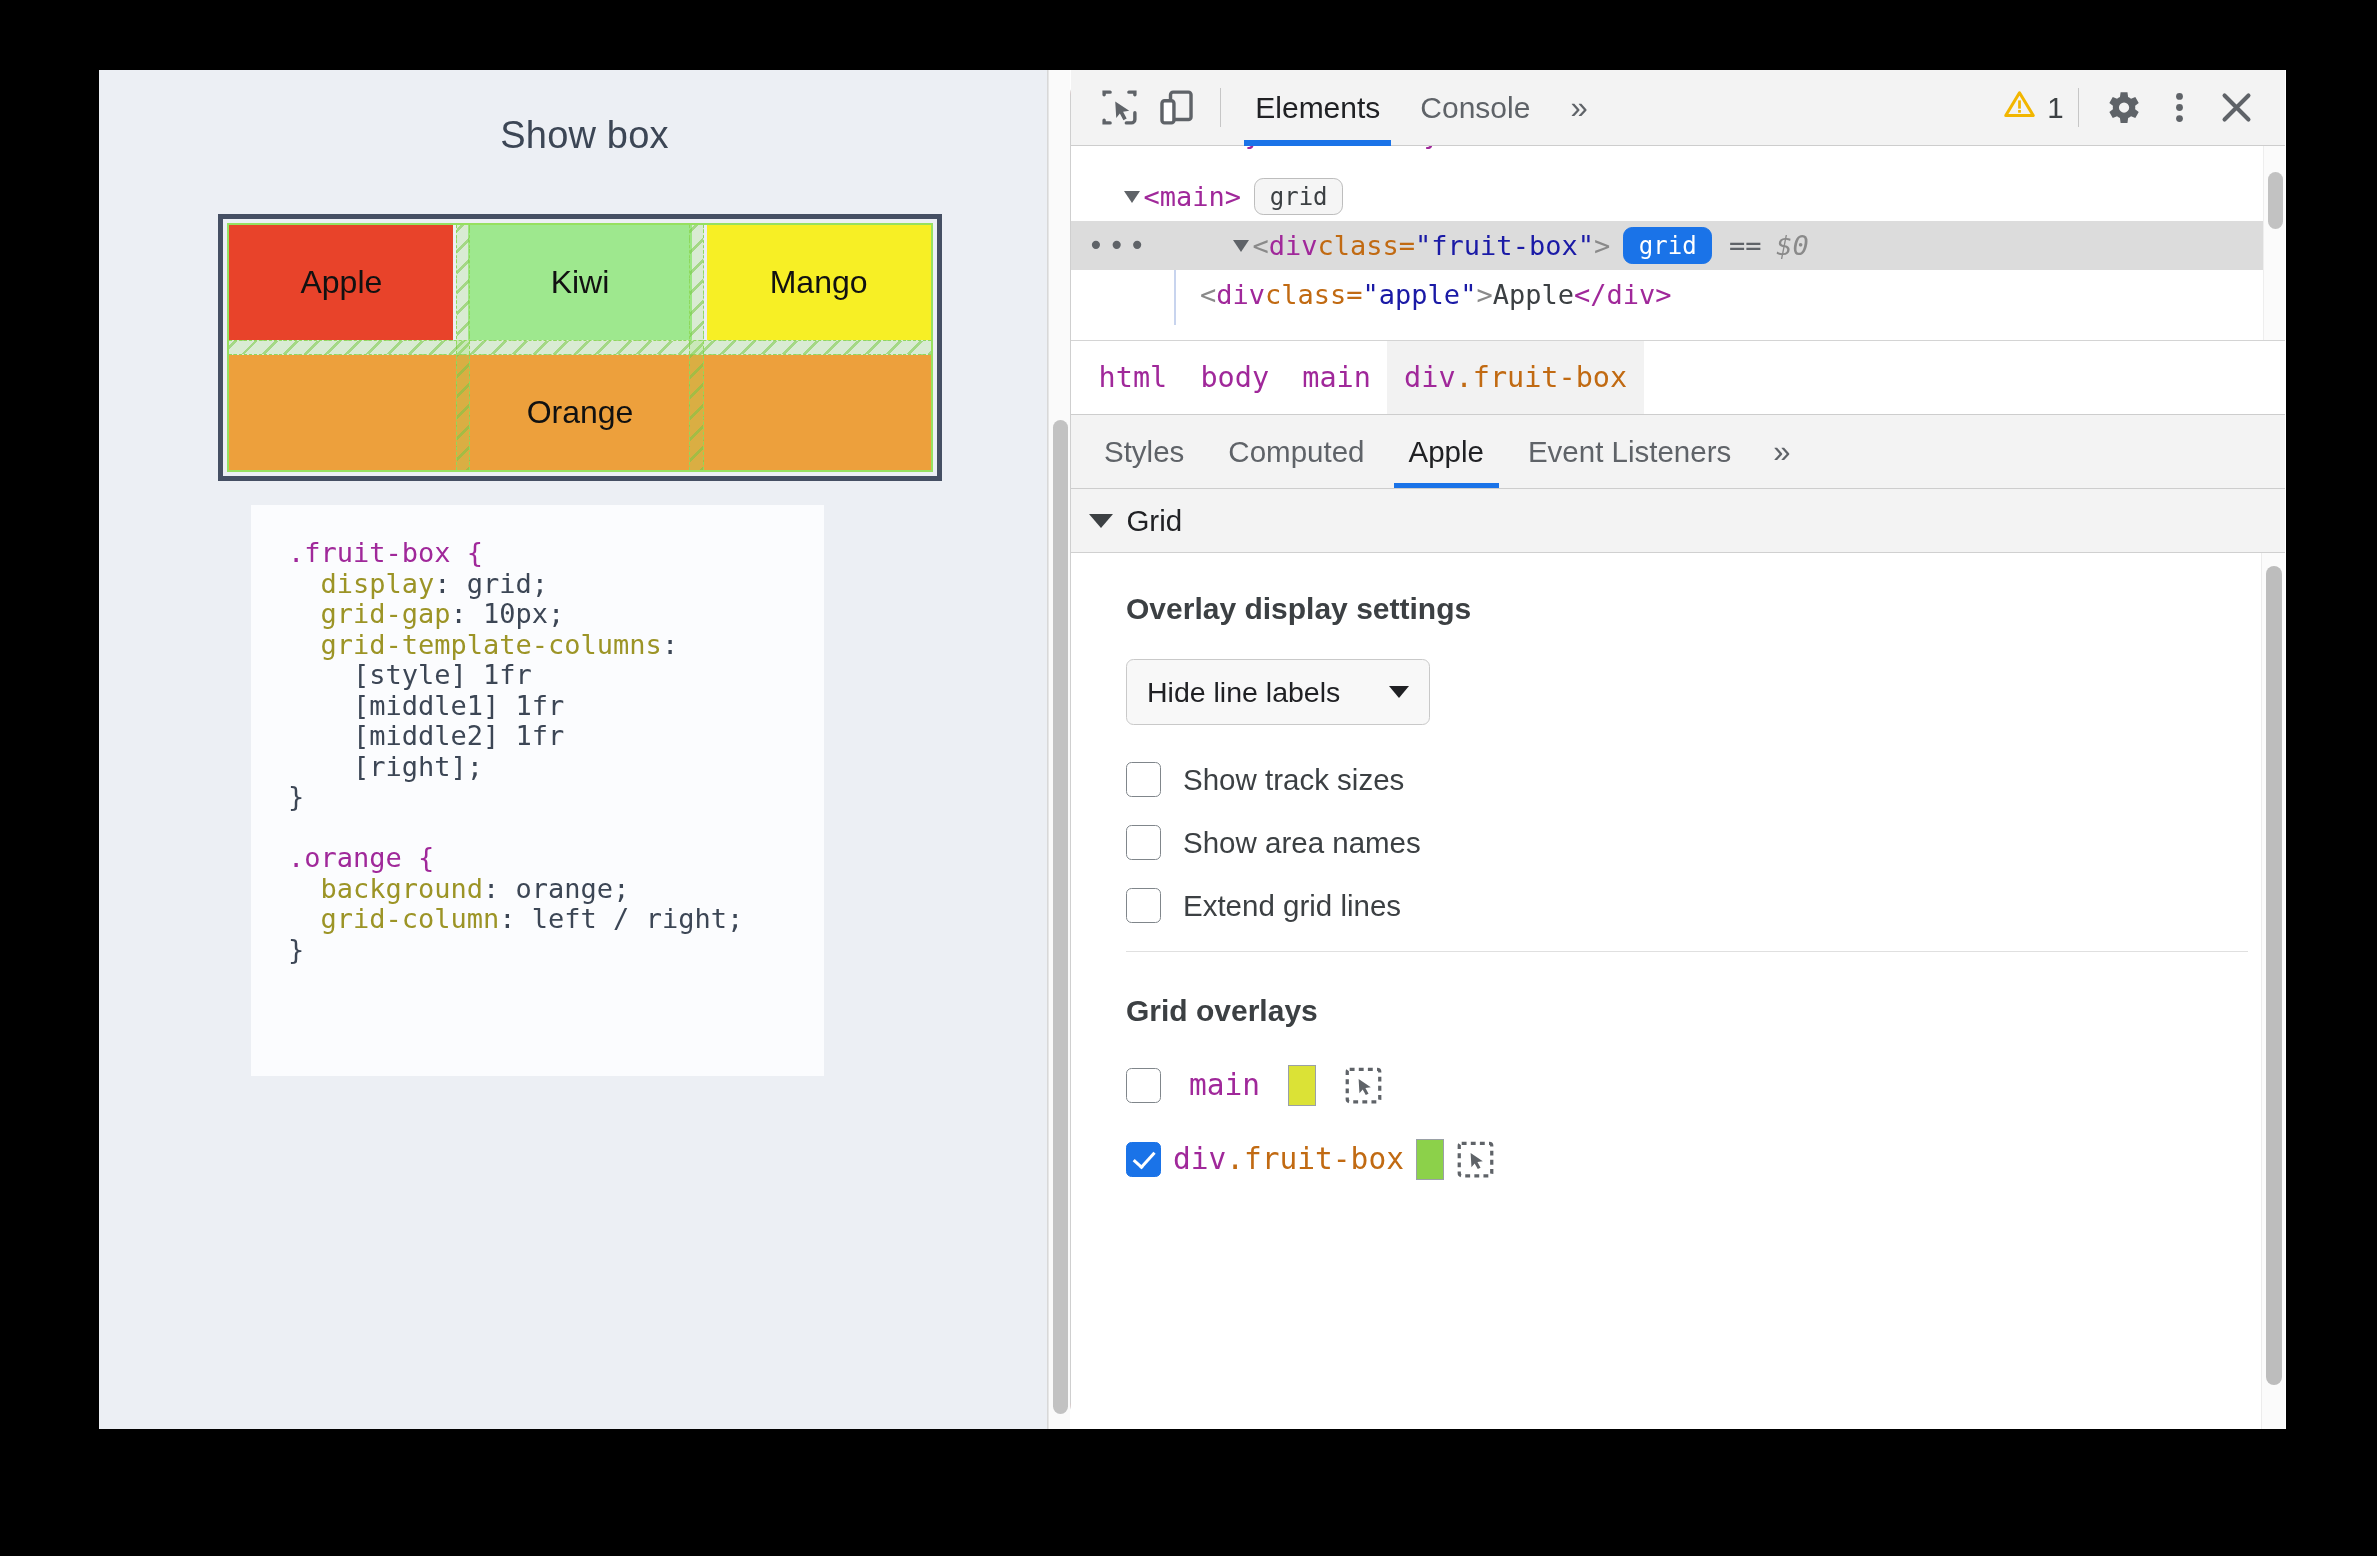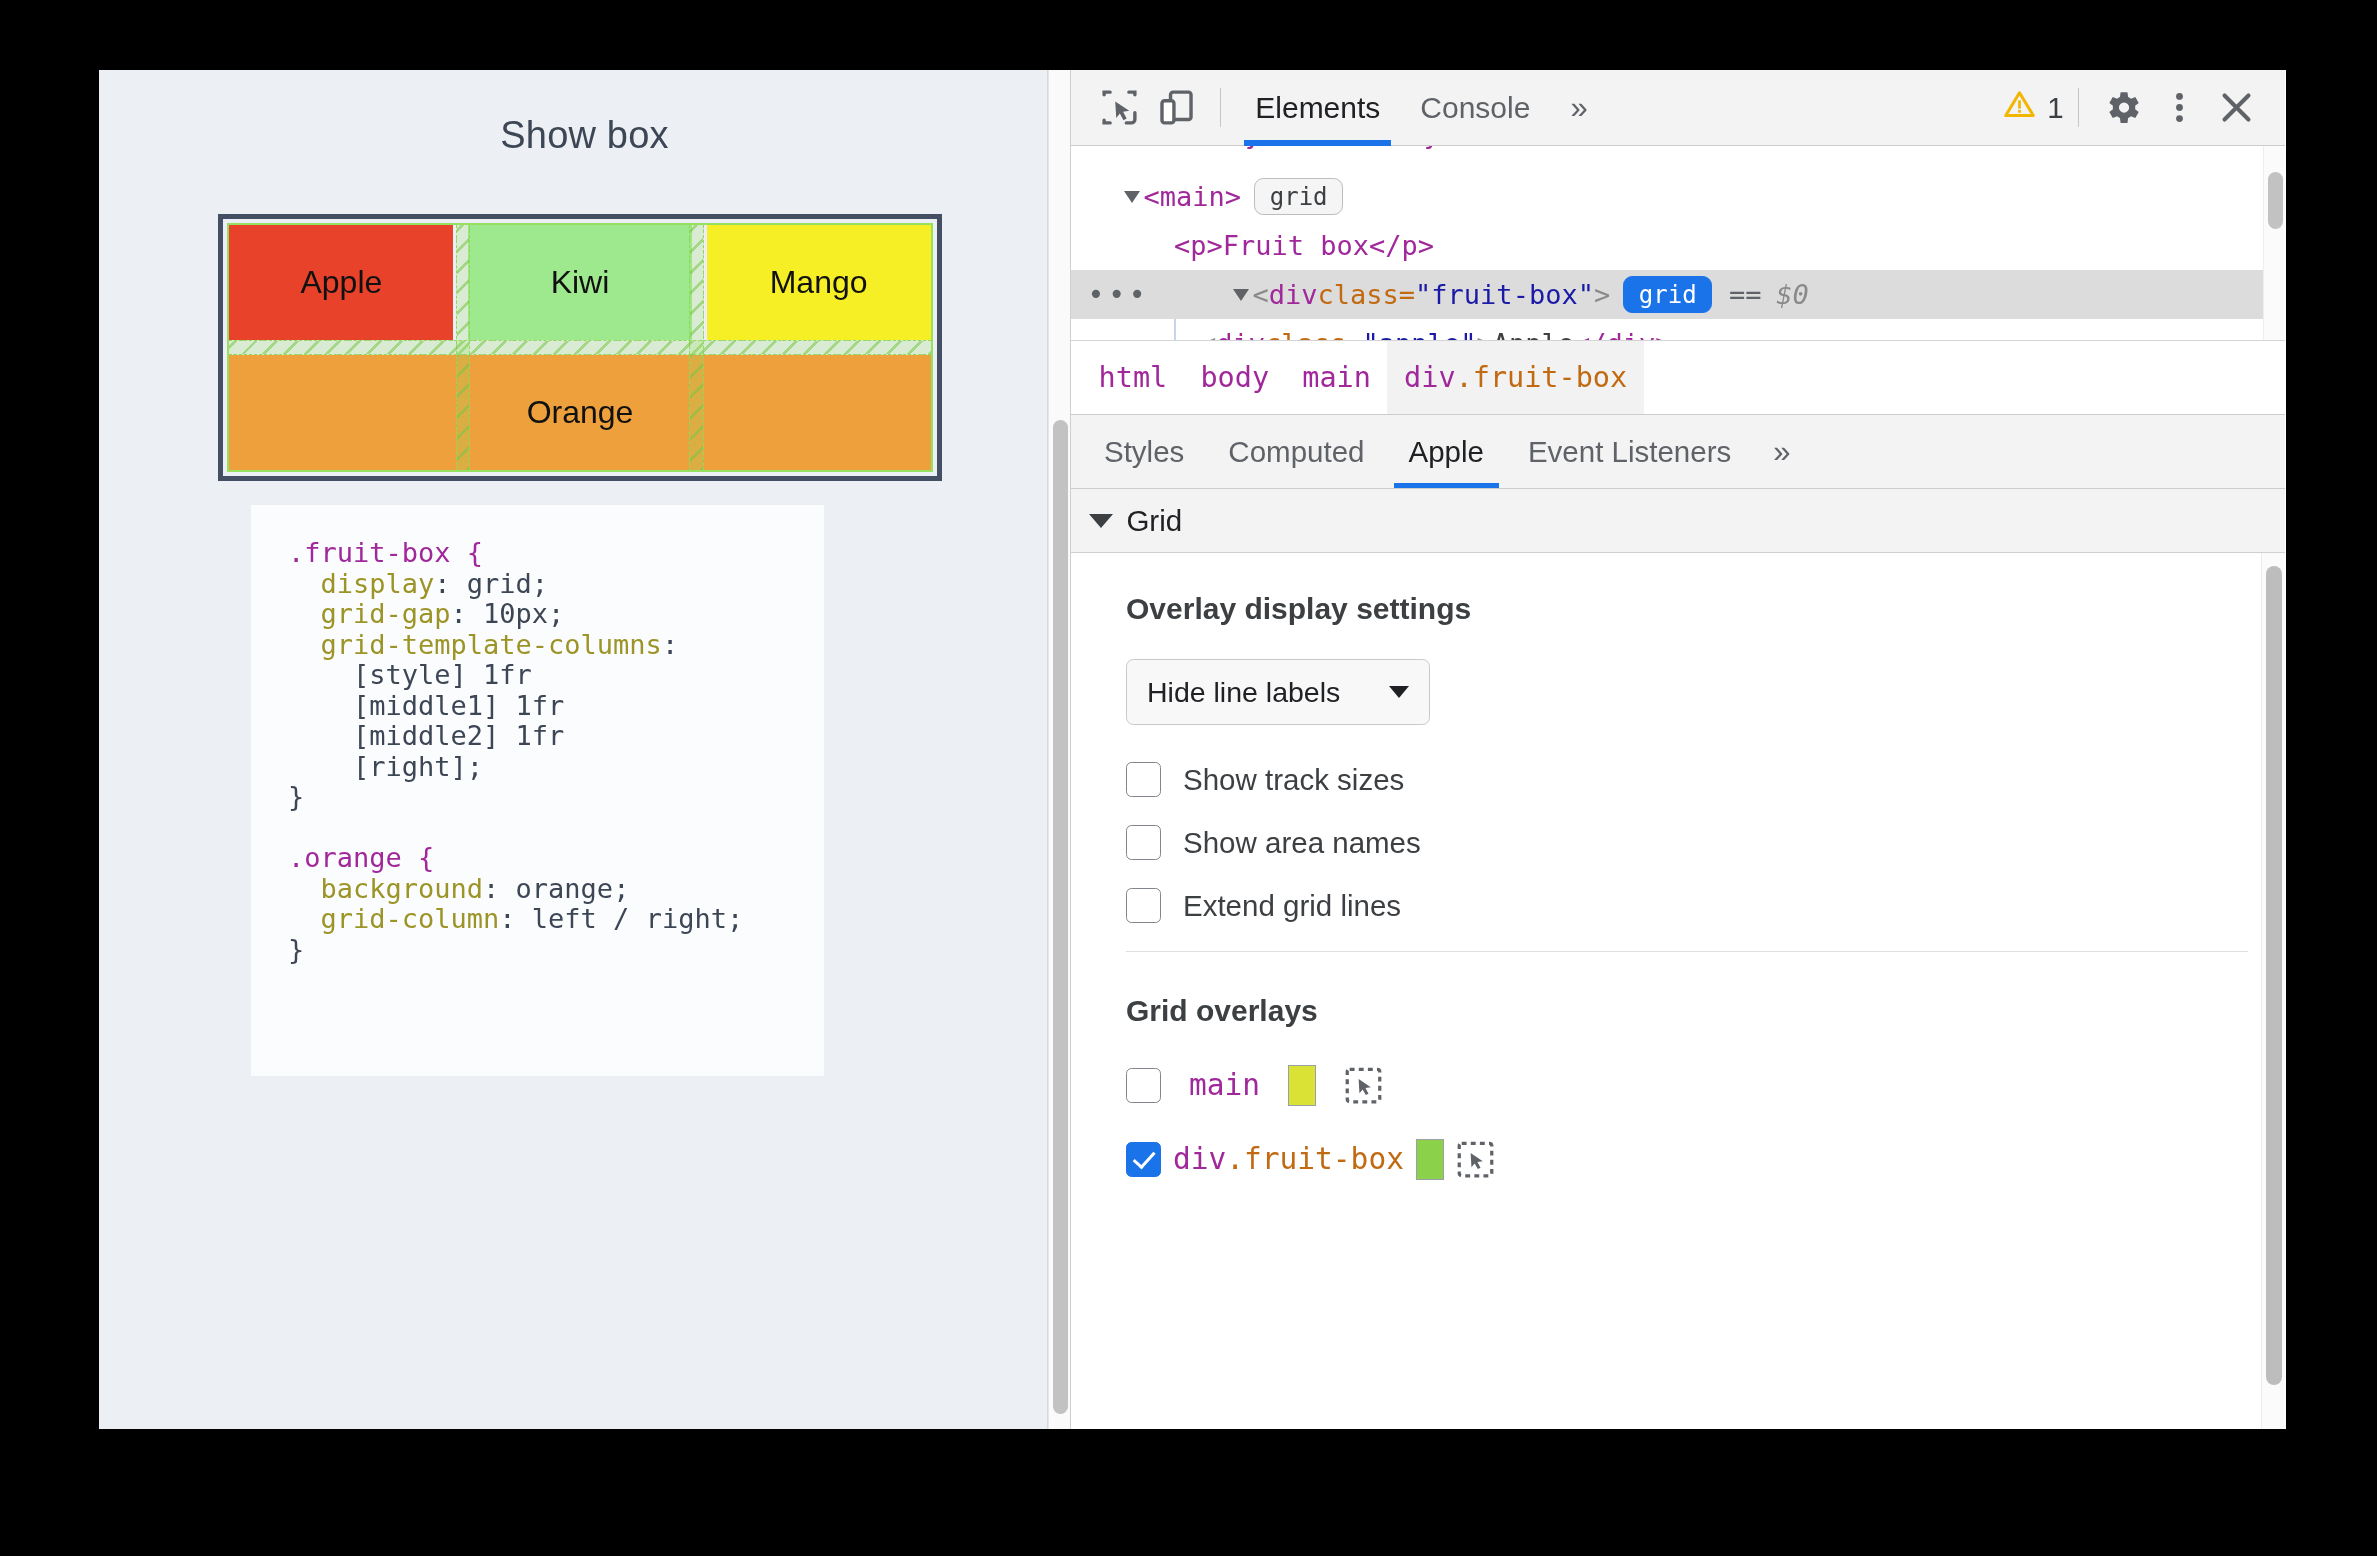--- a/index.html
+++ b/index.html
@@ -140,20 +140,21 @@
 
   
   #devtools {
     position: relative;
     width: 1215px;
     height: 100%;
     background: #ef4444;
     display: flex;
     flex-direction: column;
     border-left: 0.9px solid #cfcfcf;
+    border-radius: 26px;
   }
 
   
   #dt-toolbar {
     height: 76px;
     background: #f3f3f3;
     border-bottom: 0.9px solid #cdcdcd;
     display: flex;
     align-items: center;
     padding: 0 20px;
@@ -550,23 +551,20 @@
         <div id="top-clip-row">
           <div style="position:absolute;left:109px;top:-28px;font-family:'DejaVu Sans Mono',monospace;font-size:27px;color:#a0289a;">&lt;body class="style"&gt;</div>
         </div>
 
         <div class="dom-row" style="padding-left:55px;">
           <span class="tri"></span>
           <span class="tag">&lt;main&gt;</span>
           <span class="badge-grid">grid</span>
         </div>
 
-        <div class="dom-row" style="padding-left:103px;">
-          <span class="tag">&lt;p&gt;Fruit box&lt;/p&gt;</span>
-        </div>
 
         <div class="dom-row selected" style="padding-left:83px;">
           <span class="dots3">•••</span>
           <span class="tri" style="margin-left:81px;"></span>
             <span class="brack">&lt;</span>
             <span class="tag">div </span>
             <span class="attr">class=</span>
             <span class="attrv">"fruit-box"</span>
             <span class="brack">&gt;</span>
           <span class="badge-grid on">grid</span>

